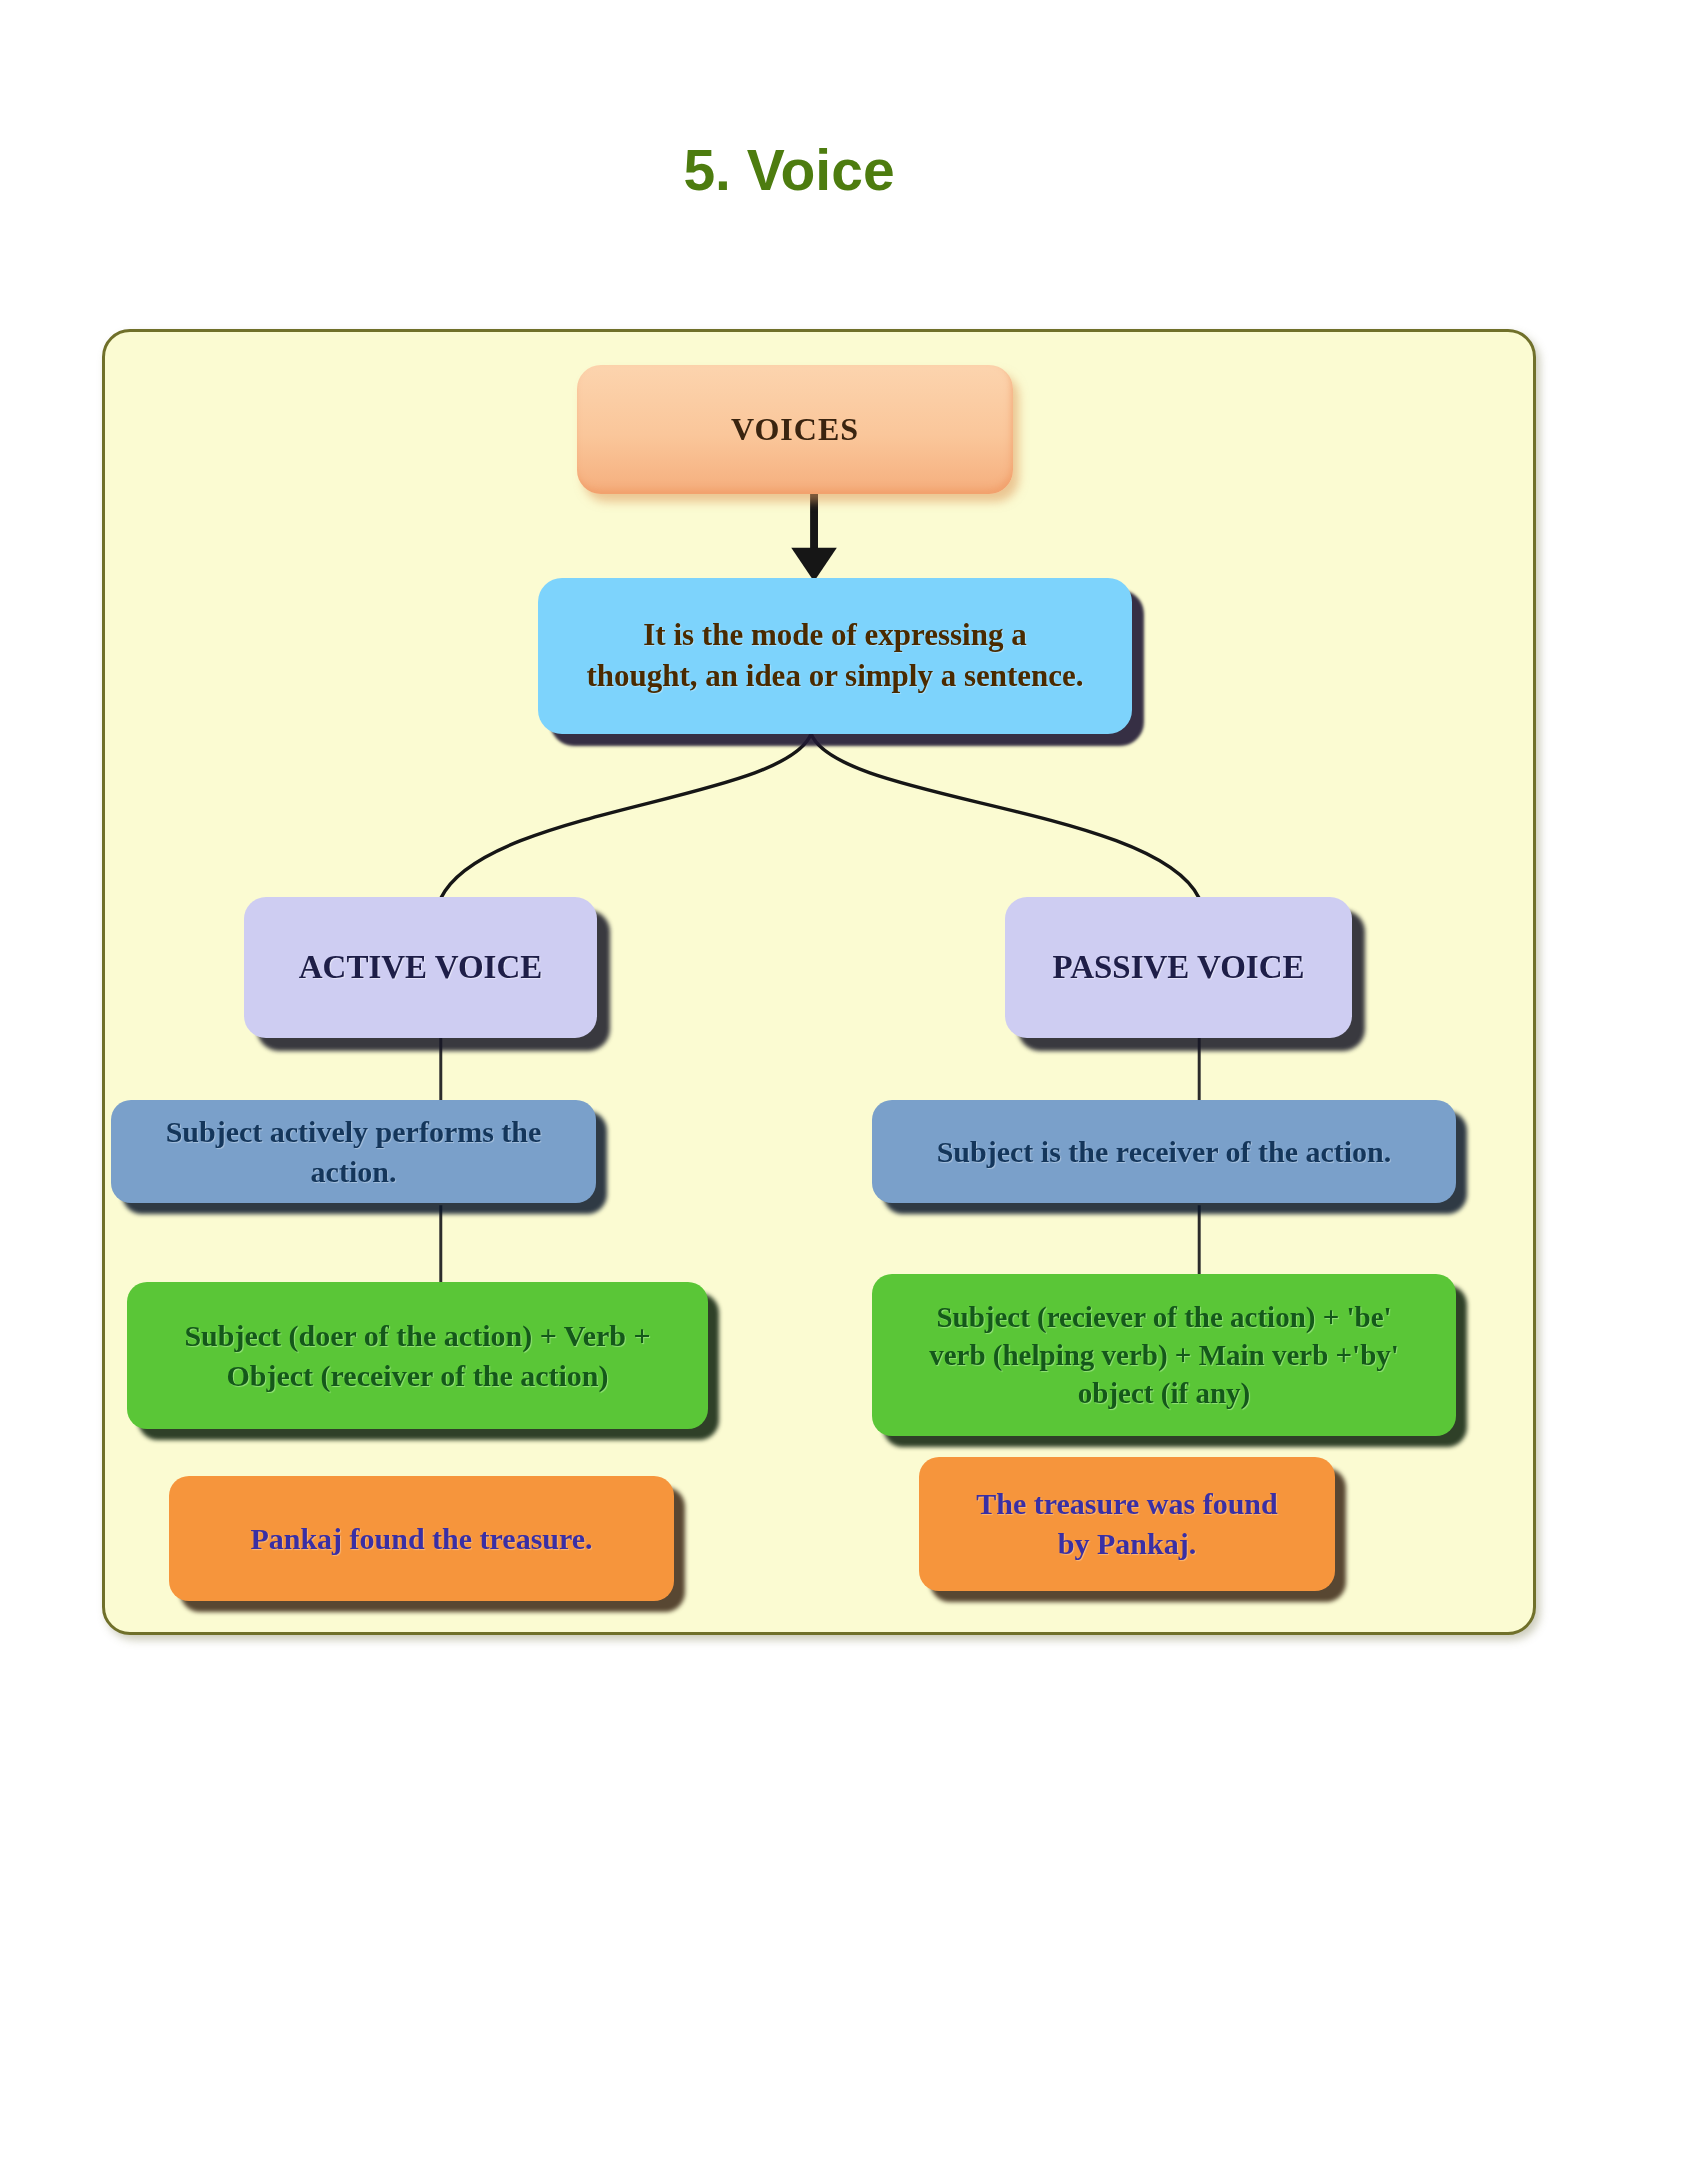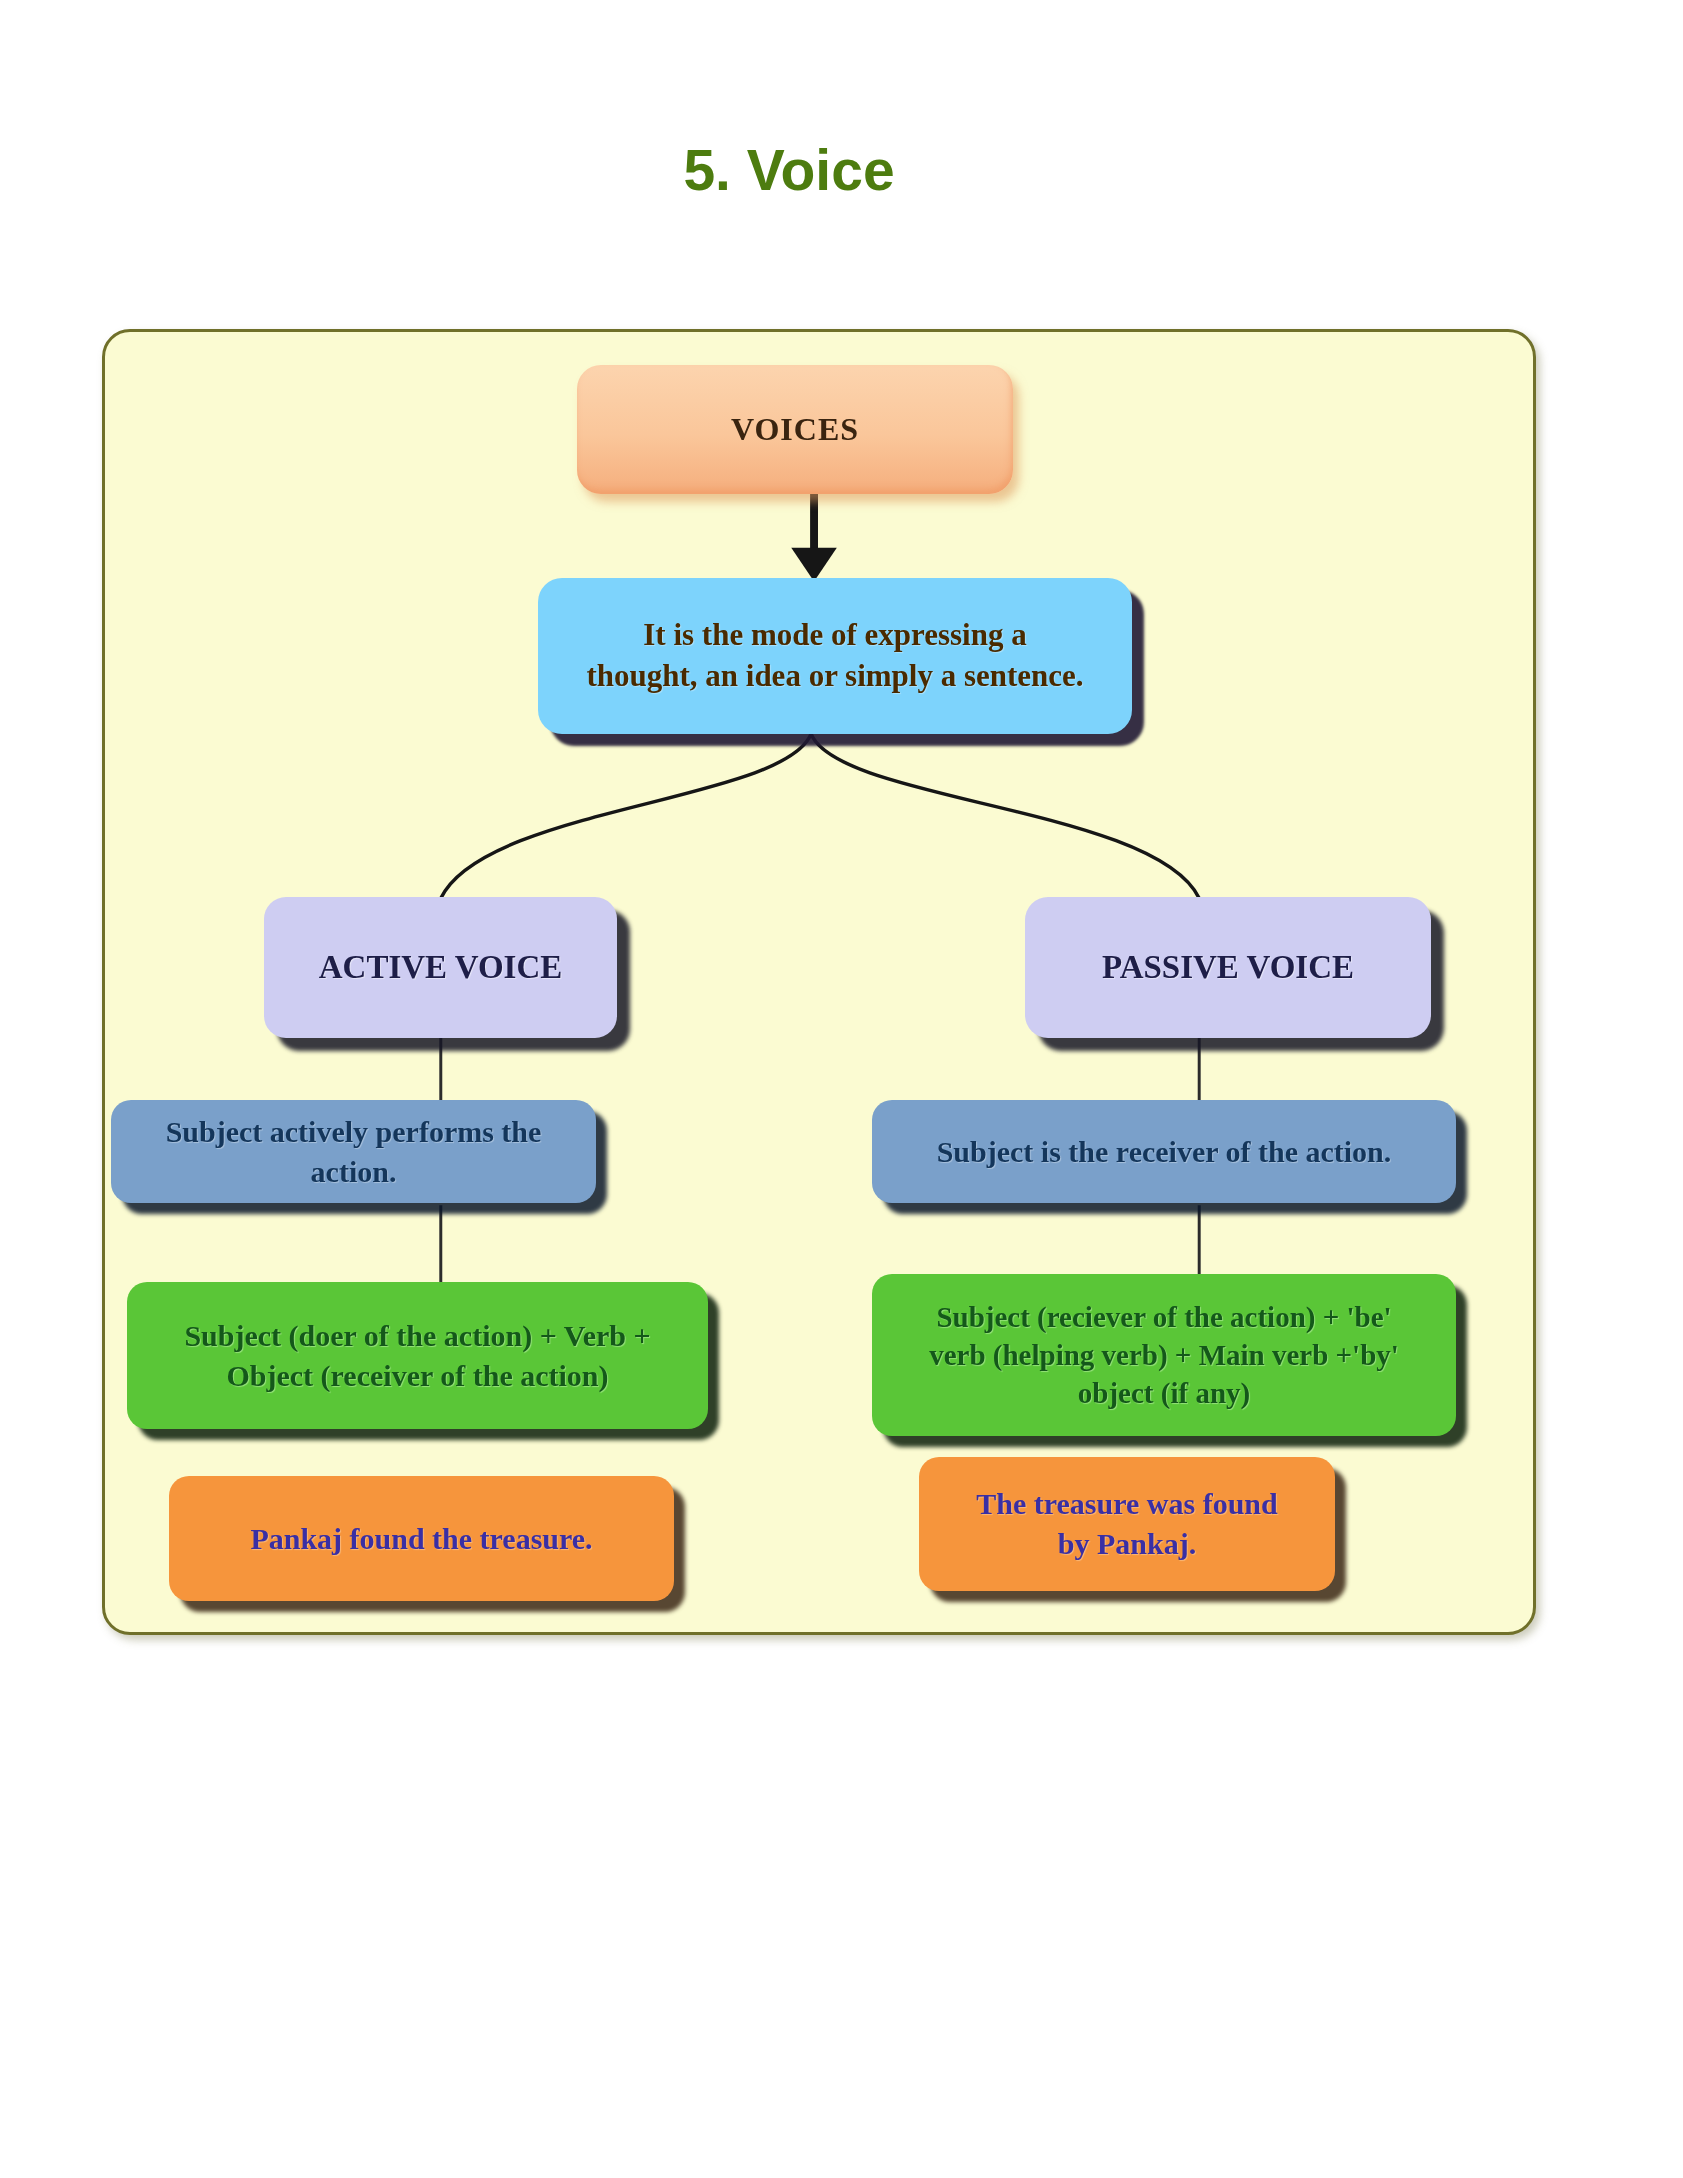--- a/index.html
+++ b/index.html
@@ -64,24 +64,23 @@
     margin-left:45px;
   }
   .node-voice-type{
     width:353px;height:141px;top:565px;
     background:#cecdf2;
     border-radius:22px;
     box-shadow:13px 13px 4px rgba(22,22,38,0.85);
     color:#1e1e48;
     font-size:33px;
     text-shadow:1px 1px 1px rgba(255,255,255,0.5);
-    margin-left:20px;
   }
   .node-active{left:139px;}
-  .node-passive{left:900px;width:406px;border-radius:23px;}
+  .node-passive{left:900px;width:347px;}
   .node-description{
     top:768px;height:103px;
     background:#7aa0ca;
     border-radius:20px;
     box-shadow:11px 11px 4px rgba(10,24,44,0.85);
     color:#14365b;
     font-size:30px;
     text-shadow:1px 1px 1px rgba(255,255,255,0.35);
   }
   .node-description.left{left:6px;width:485px;}

